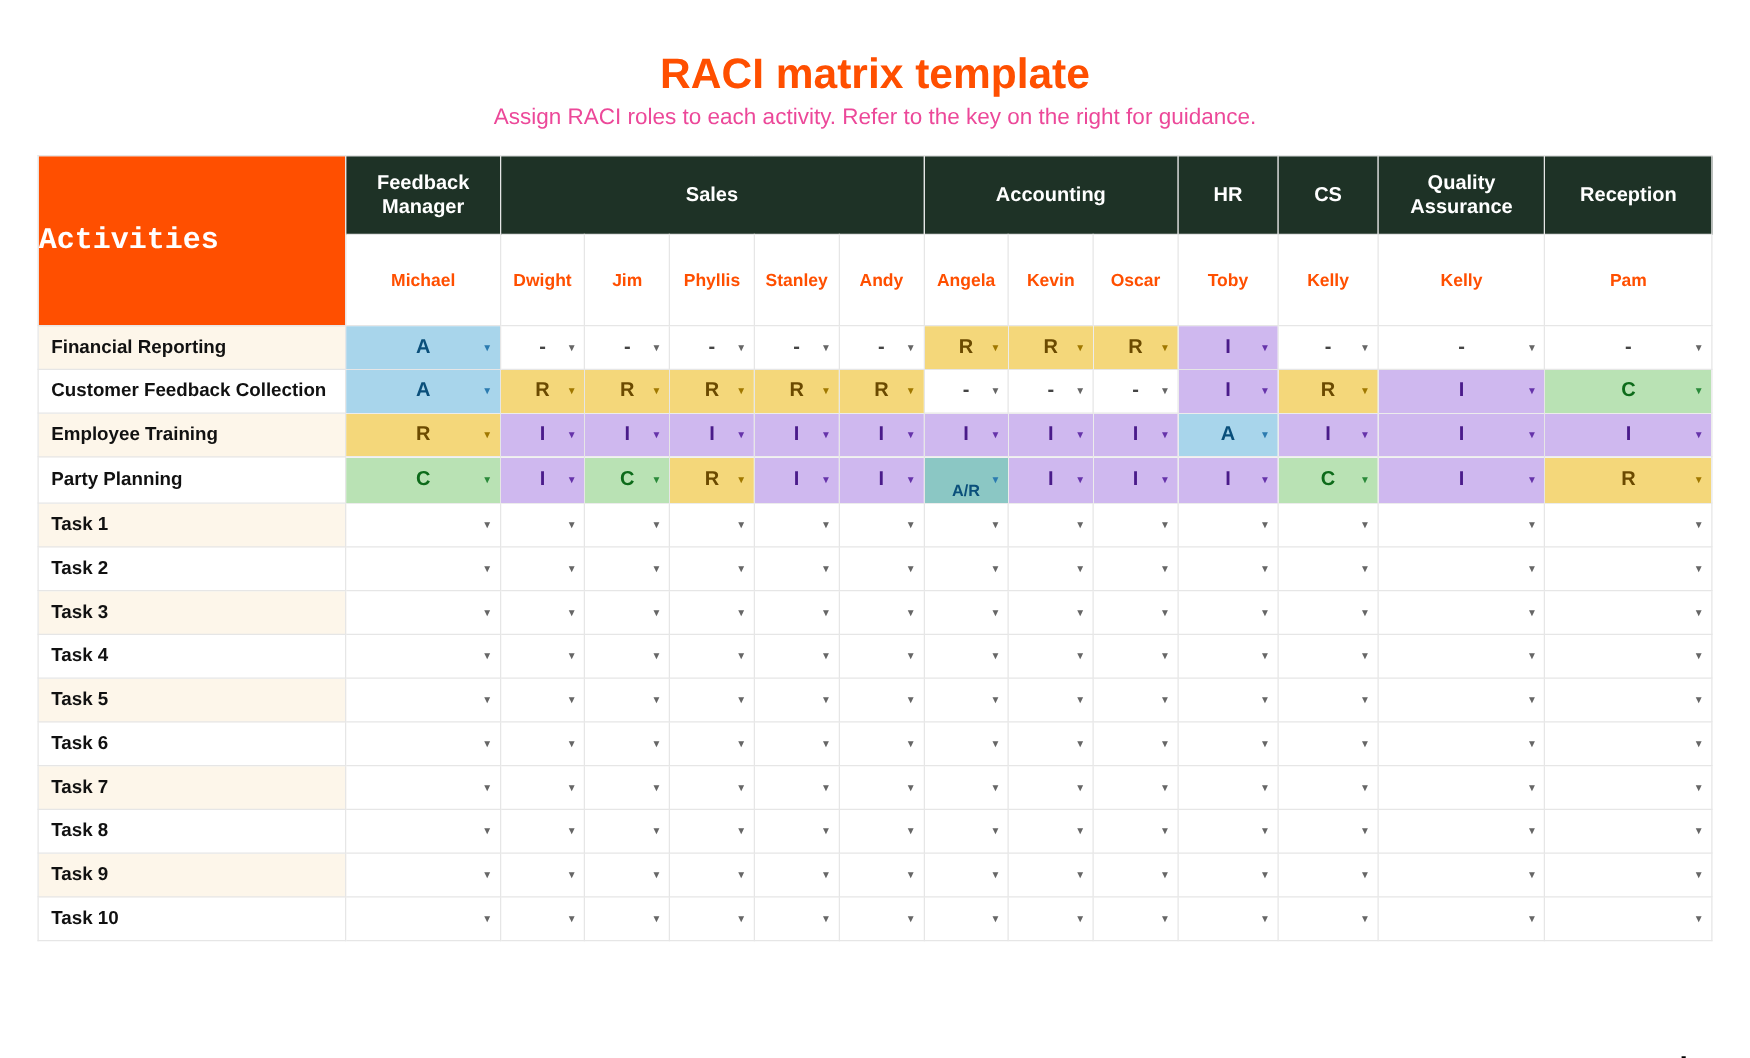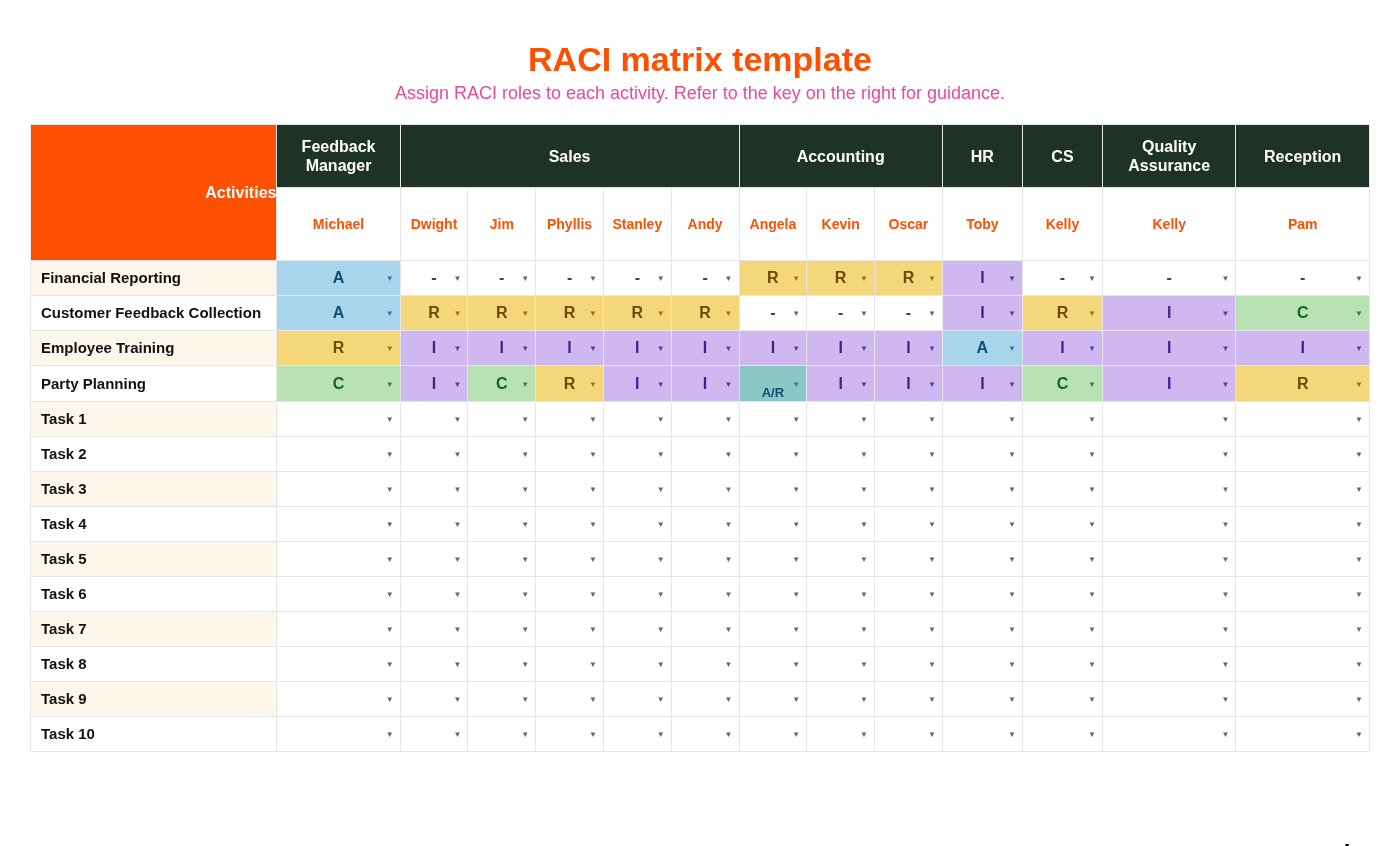--- a/index.html
+++ b/index.html
@@ -44,24 +44,25 @@
     border: 1px solid var(--cell-border);
   }
   .matrix th, .matrix td {
     border: 1px solid var(--cell-border);
     padding: 0;
   }
   .corner {
     background: var(--orange);
     color: #fff;
     font-weight: 700;
-    font-size: 16px;
-    text-align: right;
+    font-size: 24px;
+    text-align: left;
     vertical-align: middle;
     width: 240px;
+    font-family: Liberation Mono, monospace;
   }
   th.dept {
     background: var(--dark-green);
     color: #fff;
     font-weight: 700;
     font-size: 16px;
     text-align: center;
     padding: 12px 6px;
     line-height: 1.2;
   }

